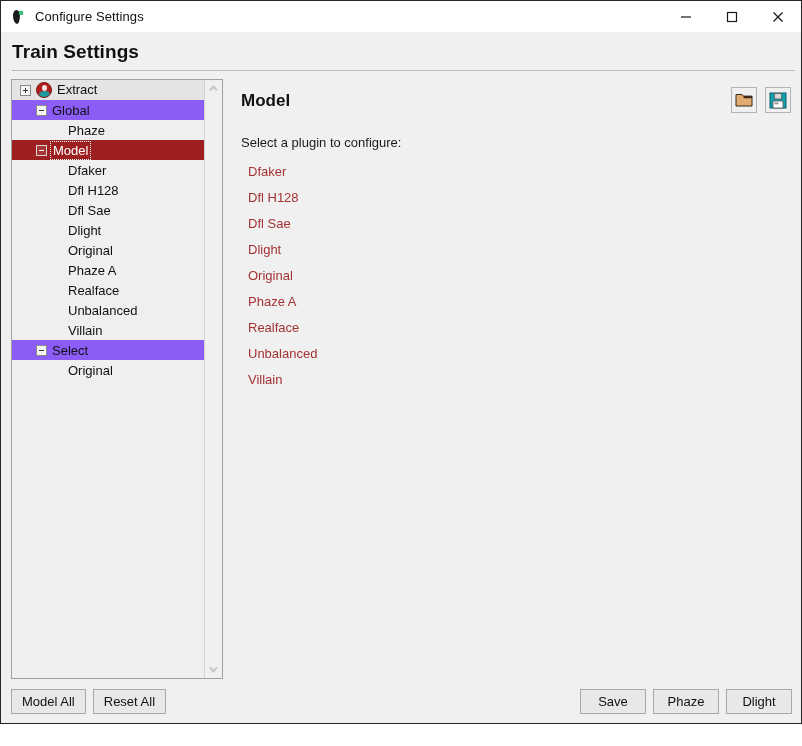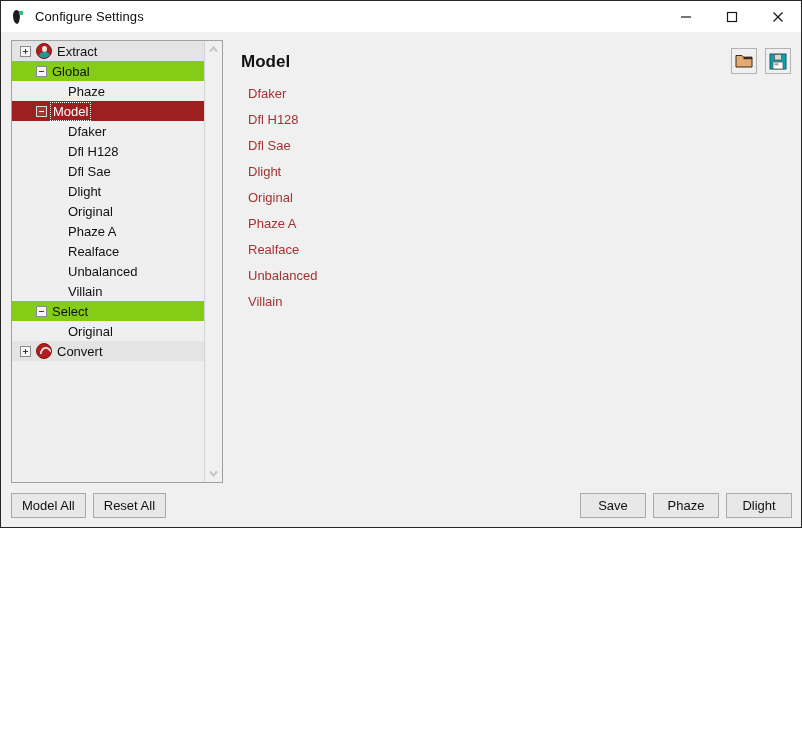--- a/index.html
+++ b/index.html
@@ -10,21 +10,21 @@
     width: 802px; height: 746px;
     font-family: "Liberation Sans", sans-serif;
     font-size: 13px;
     color: #1a1a1a;
     overflow: hidden;
   }
 
   
   .window {
     position: relative;
-    width: 802px; height: 528px;
+    width: 802px; height: 724px;
     box-sizing: border-box;
     border: 1px solid #262626;
     background: #f0f0f0;
     display: flex;
     flex-direction: column;
   }
 
   
   .titlebar {
     height: 31px;
@@ -113,28 +113,28 @@
     height: 20px;
     display: flex;
     align-items: center;
     font-size: 13px;
     color: #111111;
     white-space: nowrap;
     box-sizing: border-box;
   }
   .tree-row.shade-a { background: #e4e4e4; }
   .tree-row.shade-b { background: #efefef; }
-  .tree-row.shade-c { background: #84cc16; }
+  .tree-row.shade-c { background: #8b5cf6; }
   .tree-row.selected {
     background: #9d1f1f;
     color: #ffffff;
   }
   .tree-row .label-wrap {
     display: inline-flex;
-    align-items: center;
+    align-items: flex-start;
   }
   .tree-row.selected .label-wrap {
     outline: 1px dotted #ffffff;
     outline-offset: 1px;
     padding: 0 1px;
   }
   .toggle {
     width: 11px; height: 11px;
     box-sizing: border-box;
     border: 1px solid #8a8a8a;
@@ -332,20 +332,24 @@
       </svg>
     </div>
     <div class="winbtn">
       <svg width="14" height="14" viewBox="0 0 14 14">
         <line x1="2.5" y1="2.5" x2="11.5" y2="11.5" stroke="#1a1a1a" stroke-width="1.2"></line>
         <line x1="11.5" y1="2.5" x2="2.5" y2="11.5" stroke="#1a1a1a" stroke-width="1.2"></line>
       </svg>
     </div>
   </div>
 
+  <div class="header-area">
+    <div class="page-title">Train Settings</div>
+    <div class="header-rule"></div>
+  </div>
 
   <div class="body-split">
 
     <div class="tree-panel">
       <div class="tree-list" id="tree-list">
           <div class="tree-row shade-a">
             <div style="width: 8px; flex: 0 0 auto;"></div>
             <div class="toggle plus"></div>
             <div style="width: 5px; flex: 0 0 auto;"></div>
             <div class="label-wrap">
@@ -460,32 +464,20 @@
             <div class="label-wrap">
               <span>Select</span>
             </div>
           </div>
           <div class="tree-row shade-b">
             <div style="width: 40px; flex: 0 0 auto;"></div>
             <div style="width: 11px; flex: 0 0 auto;"></div>
             <div style="width: 5px; flex: 0 0 auto;"></div>
             <div class="label-wrap">
               <span>Original</span>
-            </div>
-          </div>
-          <div class="tree-row shade-a">
-            <div style="width: 8px; flex: 0 0 auto;"></div>
-            <div class="toggle plus"></div>
-            <div style="width: 5px; flex: 0 0 auto;"></div>
-            <div class="label-wrap">
-              <div class="tree-icon convert">
-                <div class="swirl"></div>
-              </div>
-              <span style="display: inline-block; width: 5px;"></span>
-              <span>Convert</span>
             </div>
           </div>
         </div>
       <div class="tree-scrollbar">
         <div class="sb-arrow">
           <svg width="9" height="7" viewBox="0 0 9 7">
             <path d="M1 5.5 L4.5 1.5 L8 5.5" fill="none" stroke="#c6c6c6" stroke-width="2"></path>
           </svg>
         </div>
         <div class="sb-track"></div>
@@ -509,20 +501,21 @@
           <svg width="18" height="17" viewBox="0 0 18 17">
             <rect x="1" y="1" width="16" height="15" fill="#12a0ad" stroke="#0b5f6b" stroke-width="1"></rect>
             <rect x="5.5" y="1.5" width="7" height="5.5" fill="#d9d9d9" stroke="#5a5a5a" stroke-width="0.8"></rect>
             <rect x="4" y="9" width="10" height="7" fill="#ffffff" stroke="#5a5a5a" stroke-width="0.8"></rect>
             <rect x="5.5" y="10.3" width="4" height="2" fill="#9a9a9a"></rect>
           </svg>
         </div>
       </div>
 
       <div class="content-title">Model</div>
+      <div class="content-sub">Select a plugin to configure:</div>
       <div class="plugin-list" id="plugin-list">
           <div class="plugin-link" style="color: rgb(163, 51, 51);">Dfaker</div>
           <div class="plugin-link" style="color: rgb(163, 51, 51);">Dfl H128</div>
           <div class="plugin-link" style="color: rgb(163, 51, 51);">Dfl Sae</div>
           <div class="plugin-link" style="color: rgb(163, 51, 51);">Dlight</div>
           <div class="plugin-link" style="color: rgb(163, 51, 51);">Original</div>
           <div class="plugin-link" style="color: rgb(163, 51, 51);">Phaze A</div>
           <div class="plugin-link" style="color: rgb(163, 51, 51);">Realface</div>
           <div class="plugin-link" style="color: rgb(163, 51, 51);">Unbalanced</div>
           <div class="plugin-link" style="color: rgb(163, 51, 51);">Villain</div>

